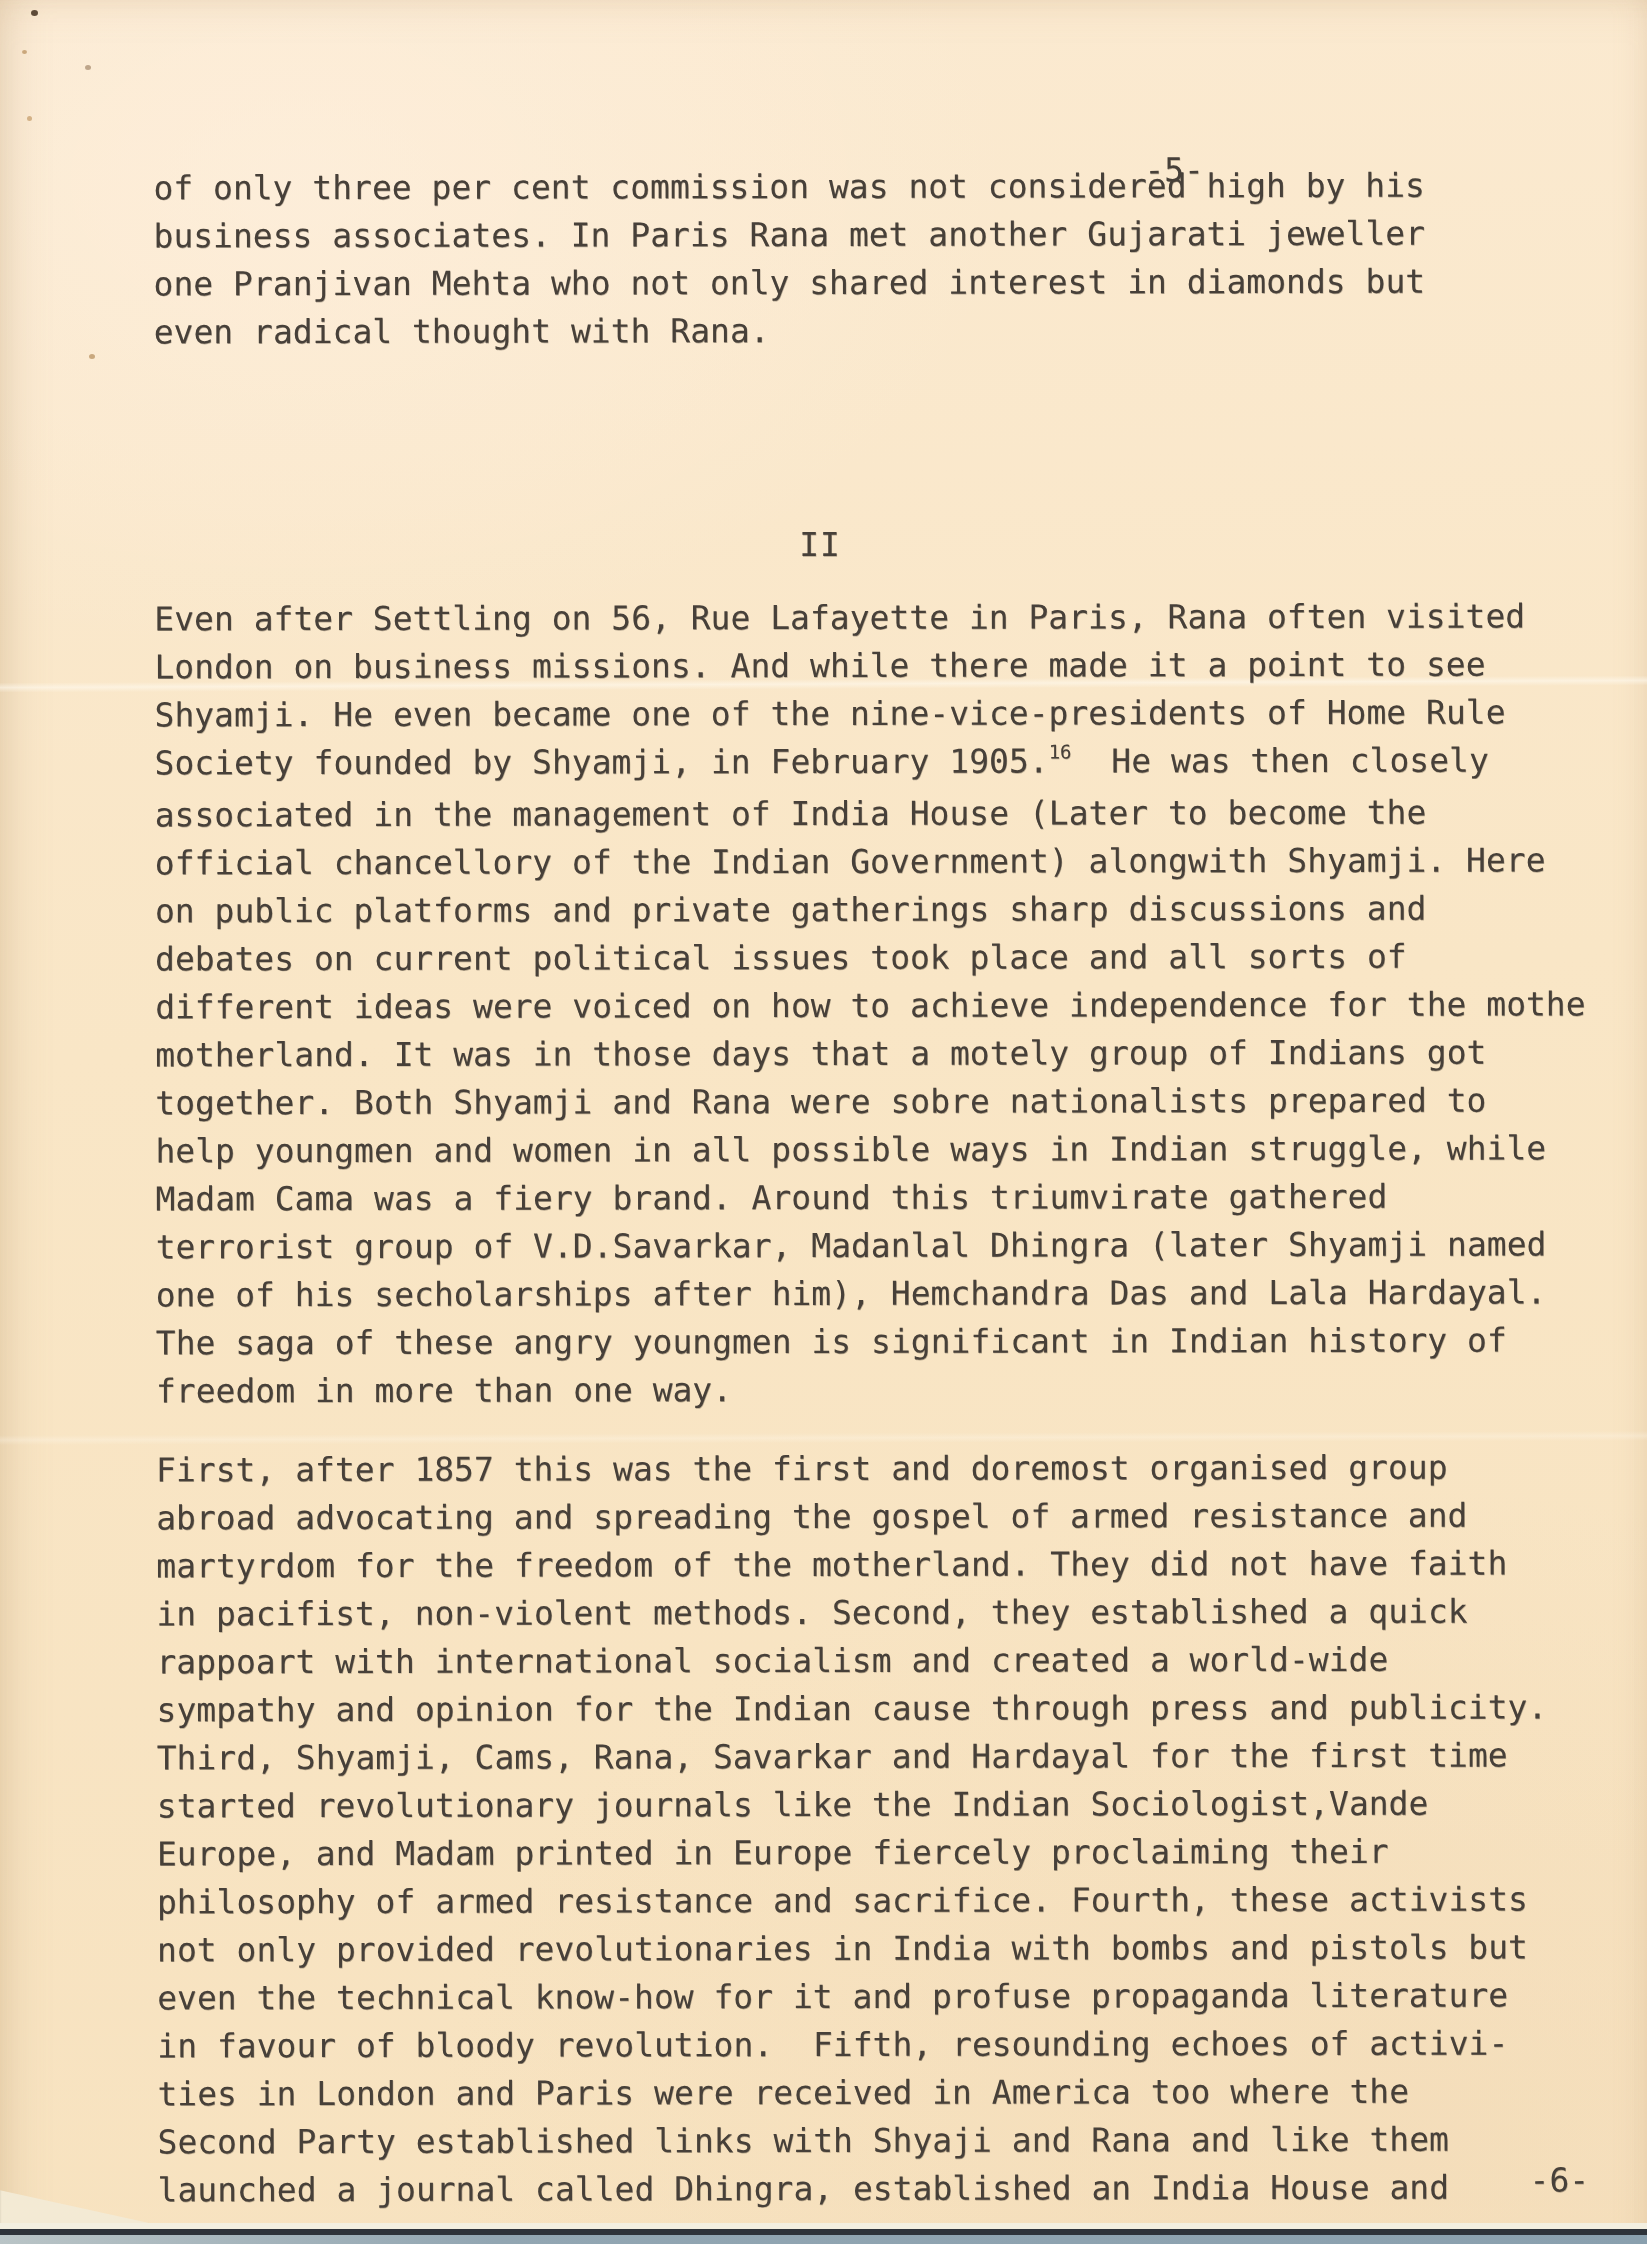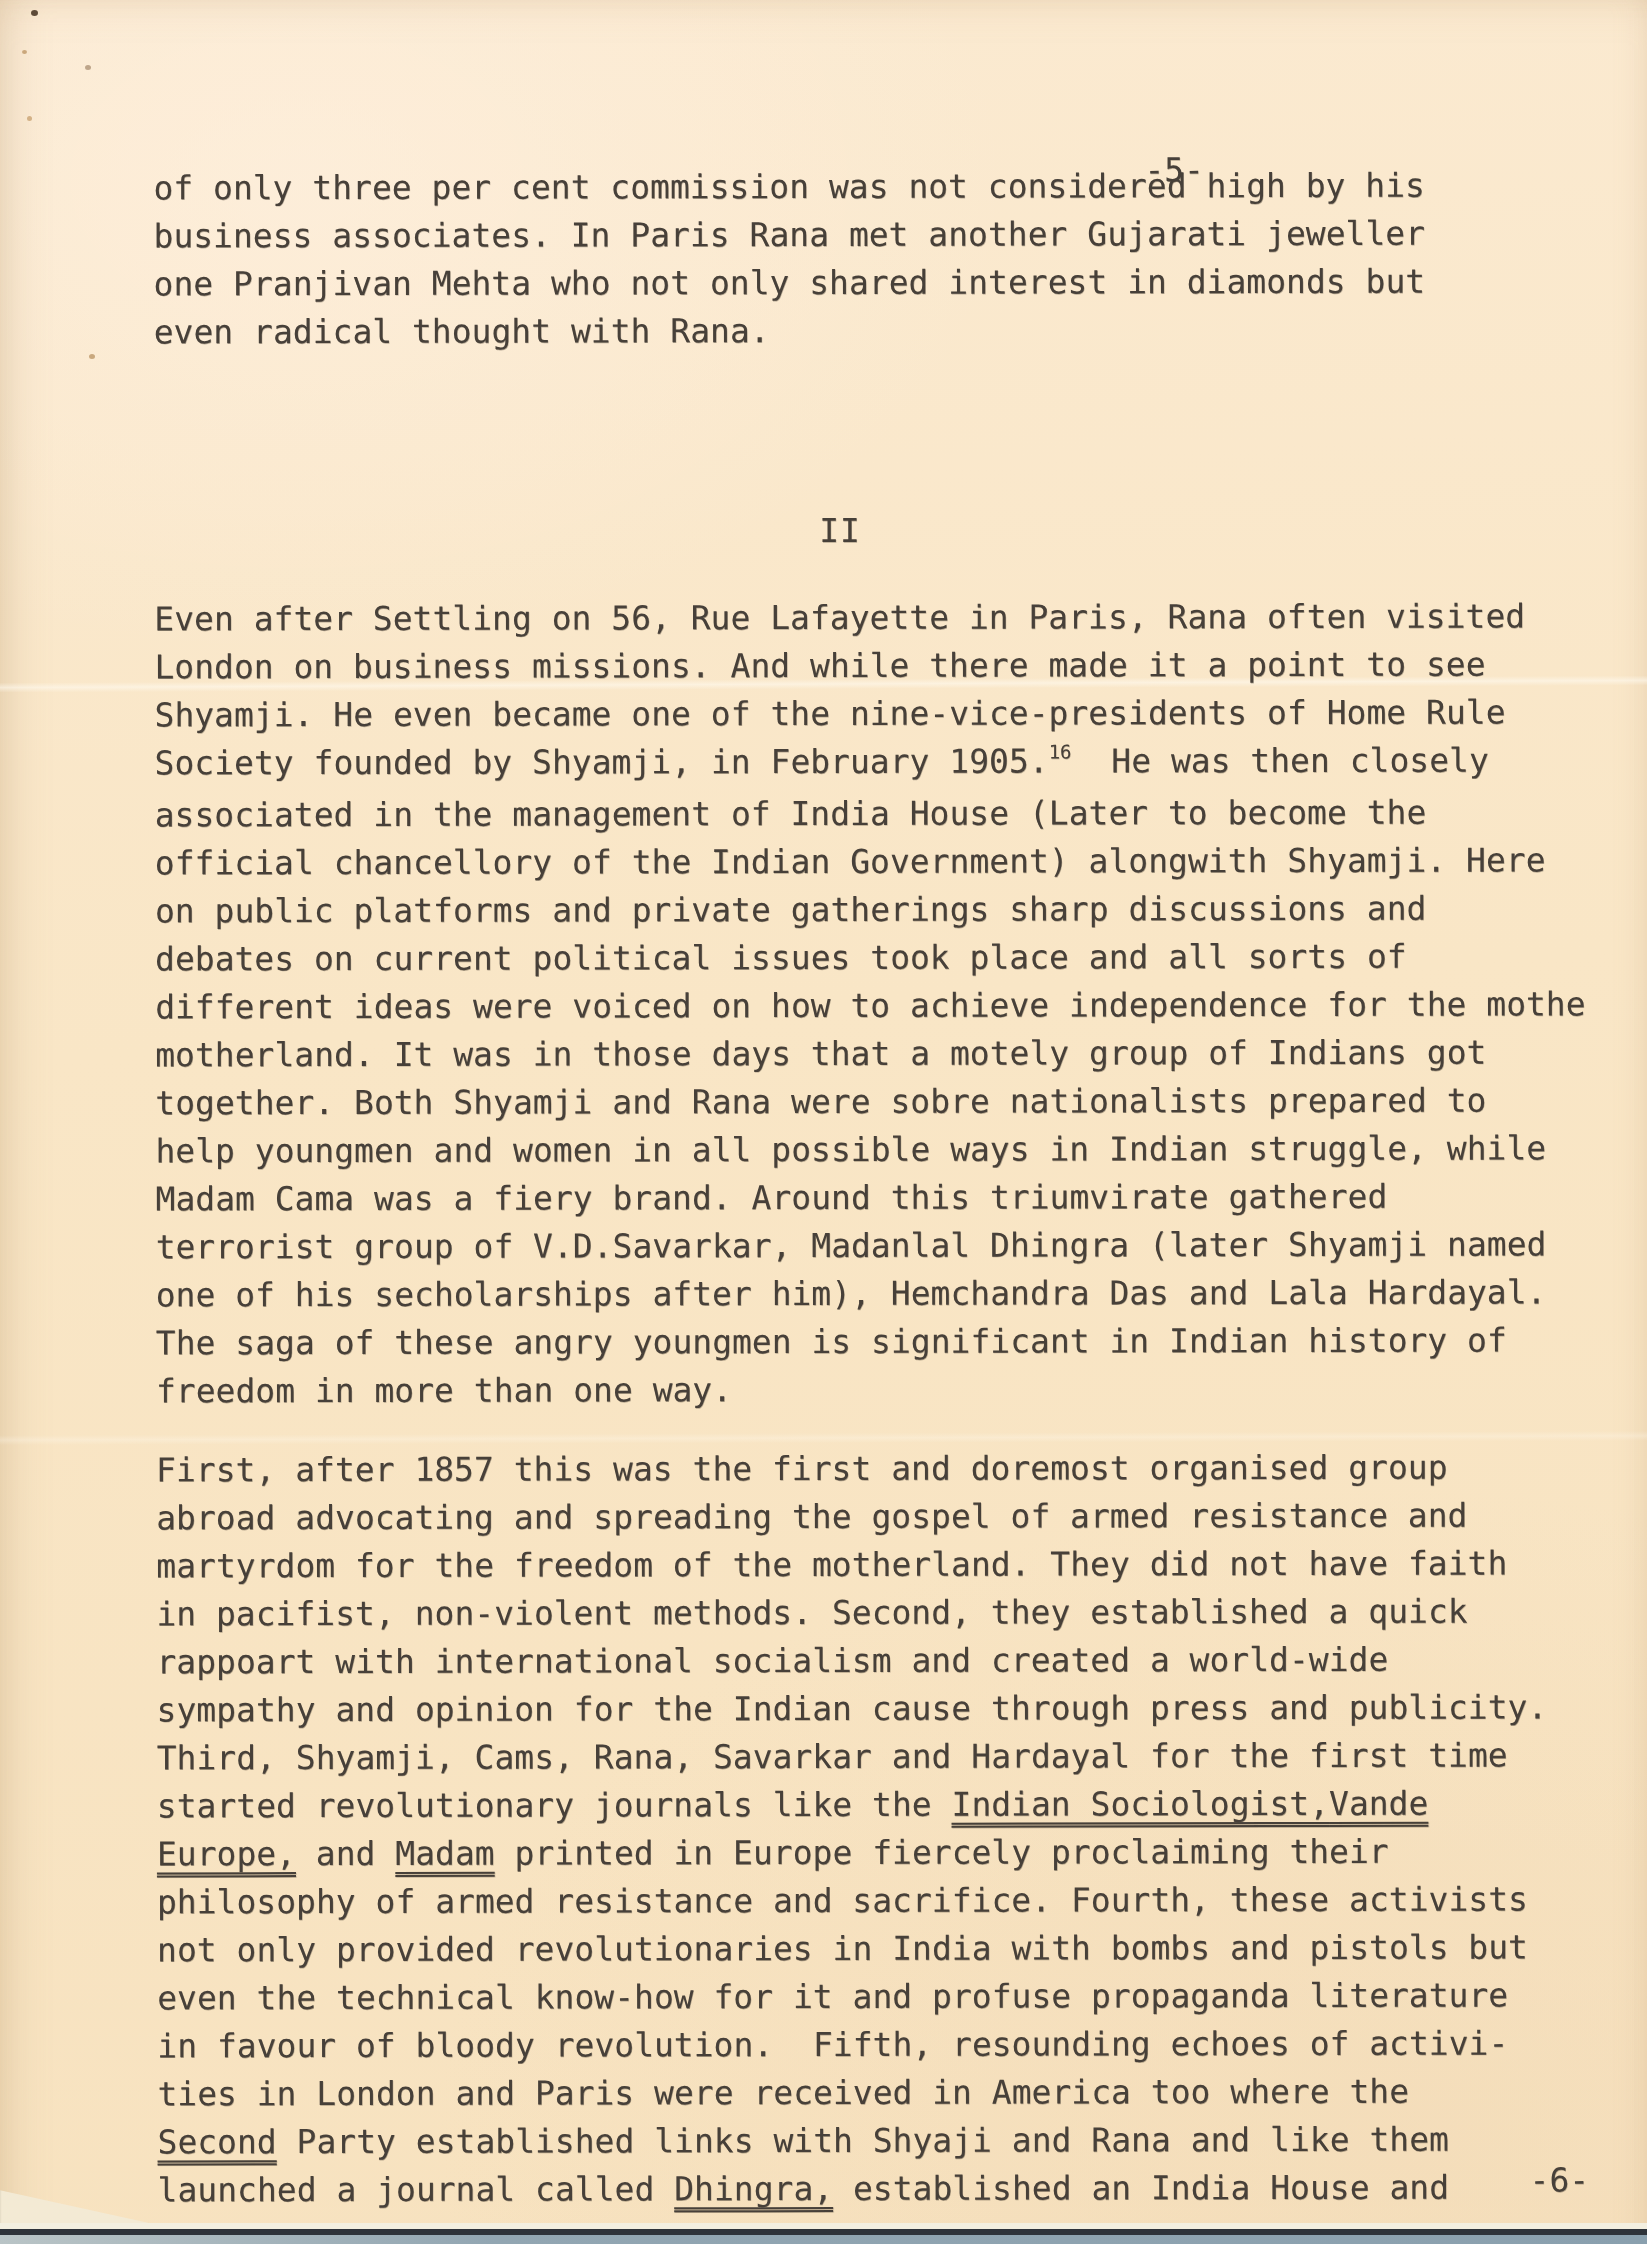--- a/index.html
+++ b/index.html
@@ -37,26 +37,25 @@
     text-shadow: 0.5px 0.7px 0.5px rgba(72,60,48,.38);
   }
   .line { white-space: pre; }
   .para { position: absolute; left: 153px; width: 1490px; }
   .para:nth-of-type(1) { top: 163px; }
   .para:nth-of-type(2) { top: 594px; }
   .para:nth-of-type(3) { top: 1445px; }
 
   .content-rotor { position:absolute; inset:0; transform: rotate(-0.12deg); transform-origin: 50% 0; }
 
-  .heading { position: absolute; left: 798px; top: 507px; letter-spacing: 1px; margin-left: 20px; }
+  .heading { position: absolute; left: 798px; top: 521px; letter-spacing: 1px; }
   .pageno-top { position: absolute; left: 1144px; top: 147px; }
   .pageno-bottom { position: absolute; left: 1525px; top: 2158px; }
 
   .u {
-    text-decoration: underline;
     text-decoration-style: double;
     text-decoration-thickness: 1.5px;
     text-underline-offset: 7px;
   }
   .sup {
     font-size: 19px;
     position: relative;
     top: -14px;
   }
 

